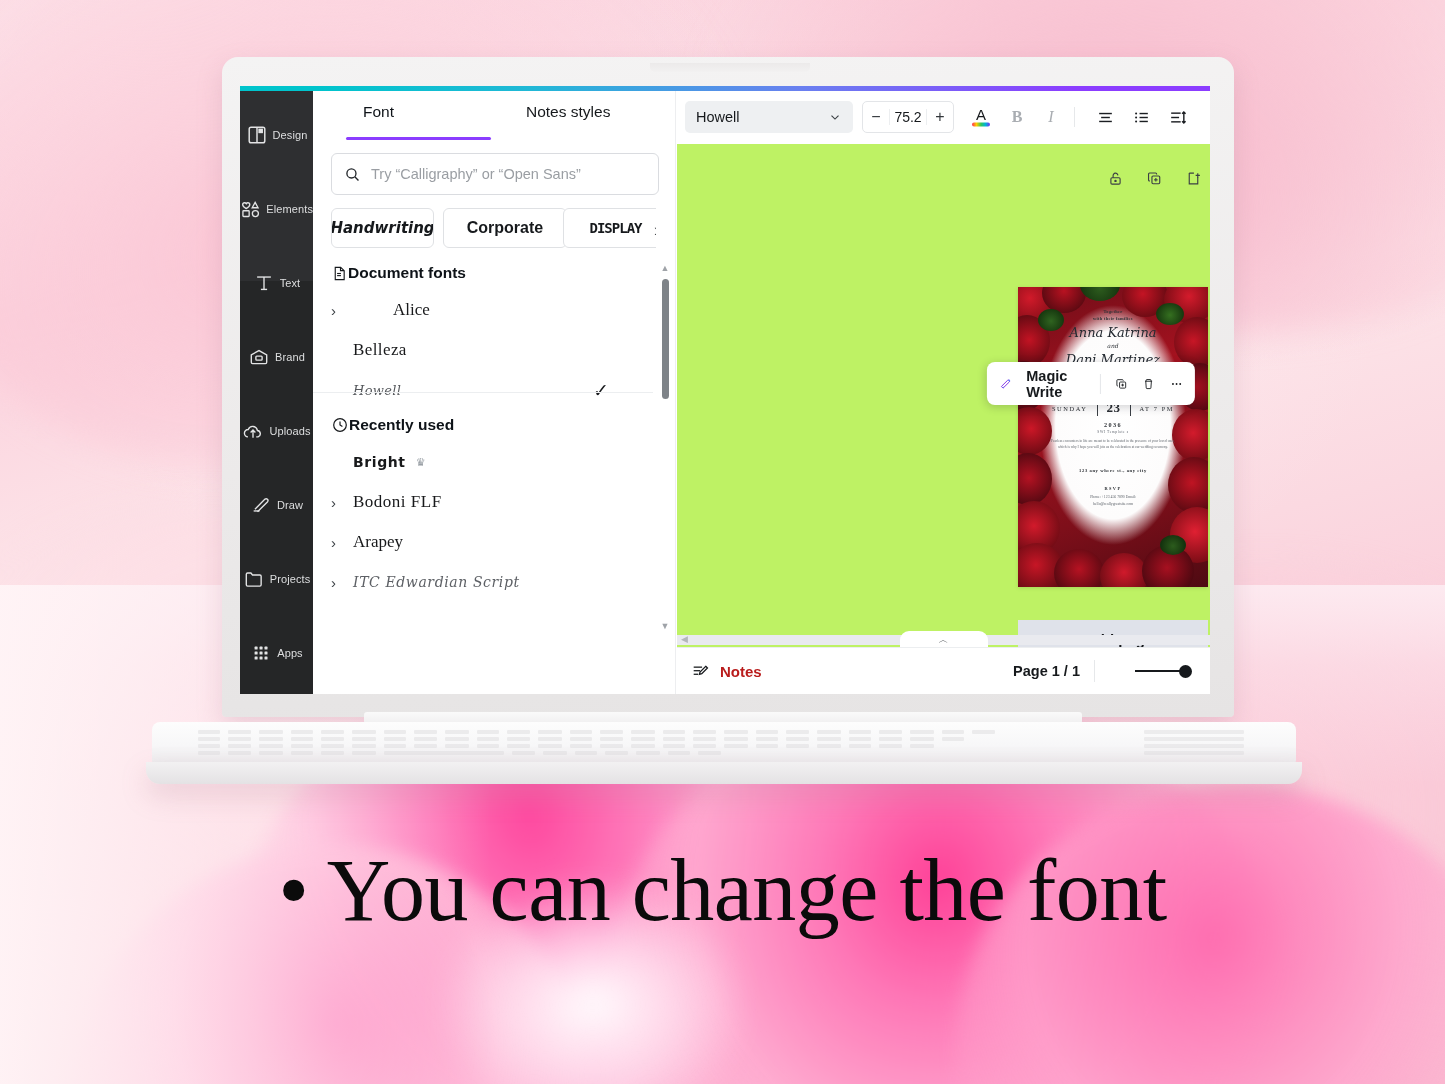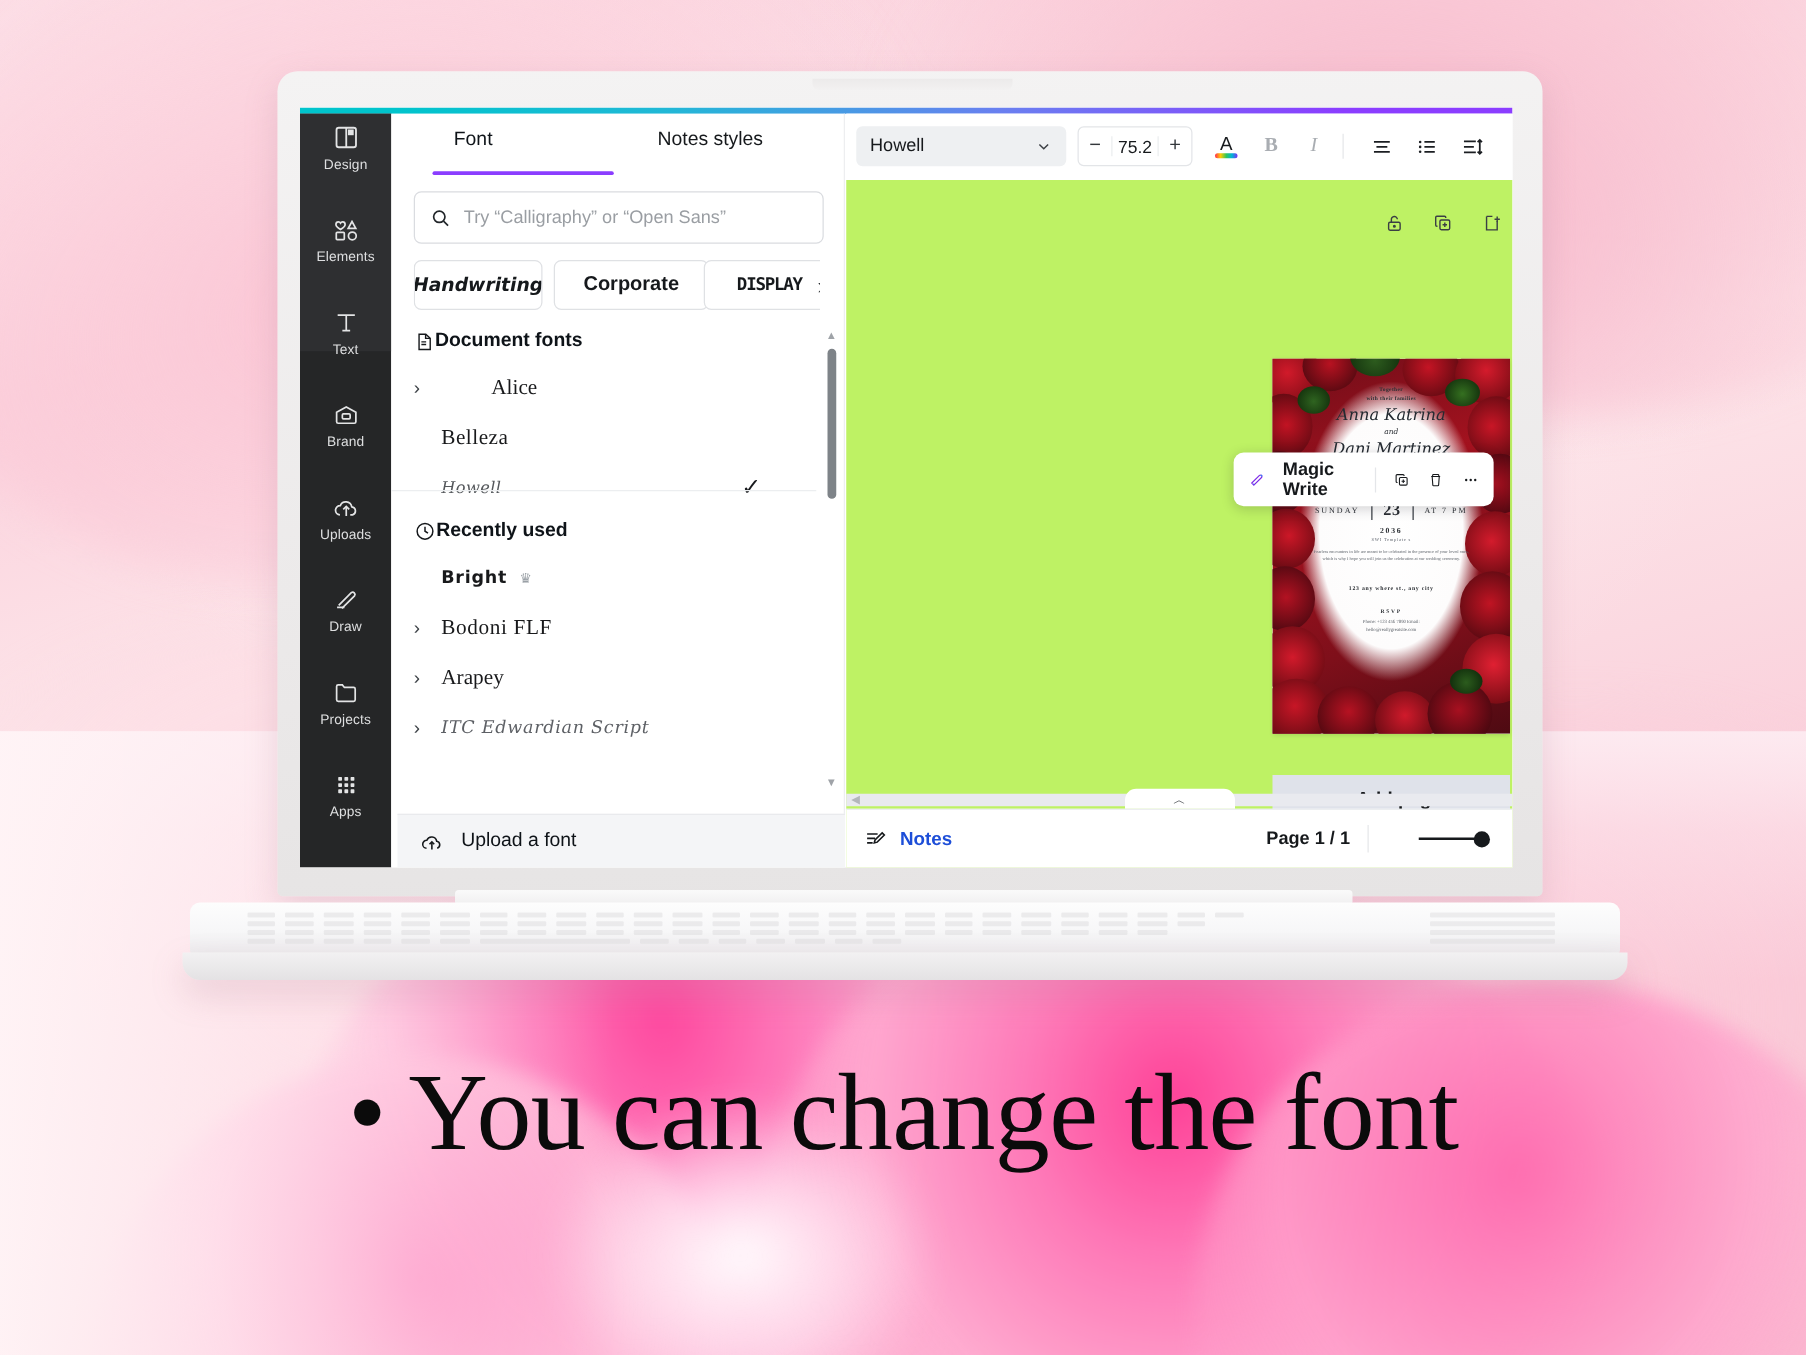--- a/index.html
+++ b/index.html
@@ -90,21 +90,21 @@
   .trackpad { position:absolute; left:1140px; top:728px; width:120px; height:30px; opacity:.5; }
 
   
   .topgrad { position:absolute; left:0; top:0; width:970px; height:5px;
              background: linear-gradient(to right, #00c4cc 0%, #00c4cc 8%, #21b8d6 30%, #6a7ff0 58%, #8b3dff 86%, #8b3dff 100%); }
 
   
   .rail { position:absolute; left:0; top:5px; width:73px; height:603px; background:#252627; }
   .rail .railtop { position:absolute; left:0; top:0; width:73px; height:190px; background:#2e2f31; }
   .railitem { position:absolute; left:0; width:73px; height:72px; color:#d9dadb;
-              display:flex; flex-direction:column; align-items:center; gap:5px;
+              display:flex; flex-direction:row; align-items:center; justify-content:center; gap:5px;
               cursor:pointer; }
   .railitem .lbl { font-size:11px; letter-spacing:.1px; color:#dedfe0; }
   .railicon { width:22px; height:22px; display:block; }
 
   
   .panel { position:absolute; left:73px; top:5px; width:363px; height:603px; background:#fff;
            border-right:1px solid #edeef0; }
   .tabs { position:absolute; left:0; top:0; width:363px; height:48px; }
   .tab { position:absolute; top:12px; font-size:15.5px; color:#0e1318; cursor:pointer; }
   .tab.t1 { left:50px; }
@@ -188,21 +188,21 @@
   .addpage { position:absolute; left:341px; top:476px; width:190px; height:38px; background:#dfe2ea;
              display:flex; align-items:center; justify-content:center; cursor:pointer;
              font-size:15px; color:#16191c; font-weight:bold; }
 
   .hscroll { position:absolute; left:0; bottom:49px; width:533px; height:10px; background:#e9eaef; }
   .hscroll .la { position:absolute; left:4px; top:-1px; font-size:9px; color:#b3b6bb; }
 
   .statusbar { position:absolute; left:0; bottom:0; width:533px; height:47px; background:#fff;
                border-top:1px solid #eceef0; display:flex; align-items:center; }
   .notes { position:absolute; left:14px; display:flex; align-items:center; gap:10px; cursor:pointer; }
-  .notes .nt { font-size:15px; color:#1d4ed8; font-weight:bold; }
+  .notes .nt { font-size:15px; color:#b91c1c; font-weight:bold; }
   .pageind { position:absolute; right:130px; font-size:14.5px; color:#16191c; font-weight:bold; }
   .sdiv { position:absolute; right:115px; width:1px; height:22px; background:#e6e8ea; }
   .zoomctl { position:absolute; right:18px; display:flex; align-items:center; }
   .ztrack { width:46px; height:2px; background:#16191c; }
   .zknob { width:13px; height:13px; border-radius:50%; background:#16191c; margin-left:-2px; }
   .collapse { position:absolute; left:50%; transform:translateX(-50%); bottom:47px; width:88px; height:16px;
               background:#fff; border-radius:9px 9px 0 0; display:flex; align-items:flex-end; justify-content:center;
               font-size:10px; color:#4a4e53; cursor:pointer; }
 
   
@@ -415,28 +415,20 @@
           </div>
         </div>
       </div>
 
       <div class="sbar">
         <div class="up">▲</div>
         <div class="thumb"></div>
         <div class="dn">▼</div>
       </div>
 
-      <div class="upload">
-        <svg width="19" height="19" viewBox="0 0 24 24" fill="none" stroke="#16191c" stroke-width="1.6">
-          <path d="M6.6 18.4a4 4 0 0 1 .3-8 5.2 5.2 0 0 1 10 1 3.6 3.6 0 0 1 .5 7"></path>
-            <path d="M12 19.6v-7.4"></path>
-            <path d="M9.6 14.4 12 12l2.4 2.4"></path>
-        </svg>
-        <span class="ul">Upload a font</span>
-      </div>
     </div>
 
     <div class="editor">
 
       <div class="toolbar">
         <div class="fontsel">
           <span class="v">Howell</span>
           <svg width="14" height="14" viewBox="0 0 24 24" fill="none" stroke="#3b3f44" stroke-width="2">
               <path d="M6 9.5 12 15.5 18 9.5"></path>
             </svg>

